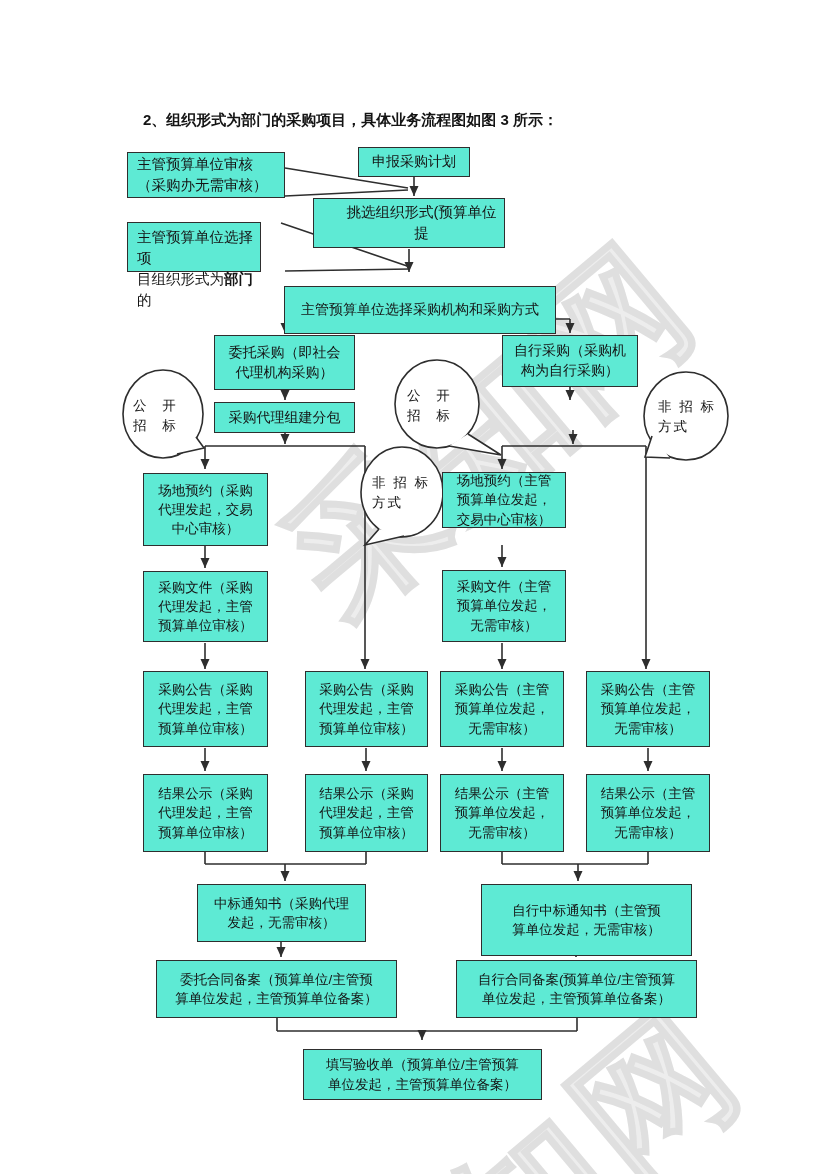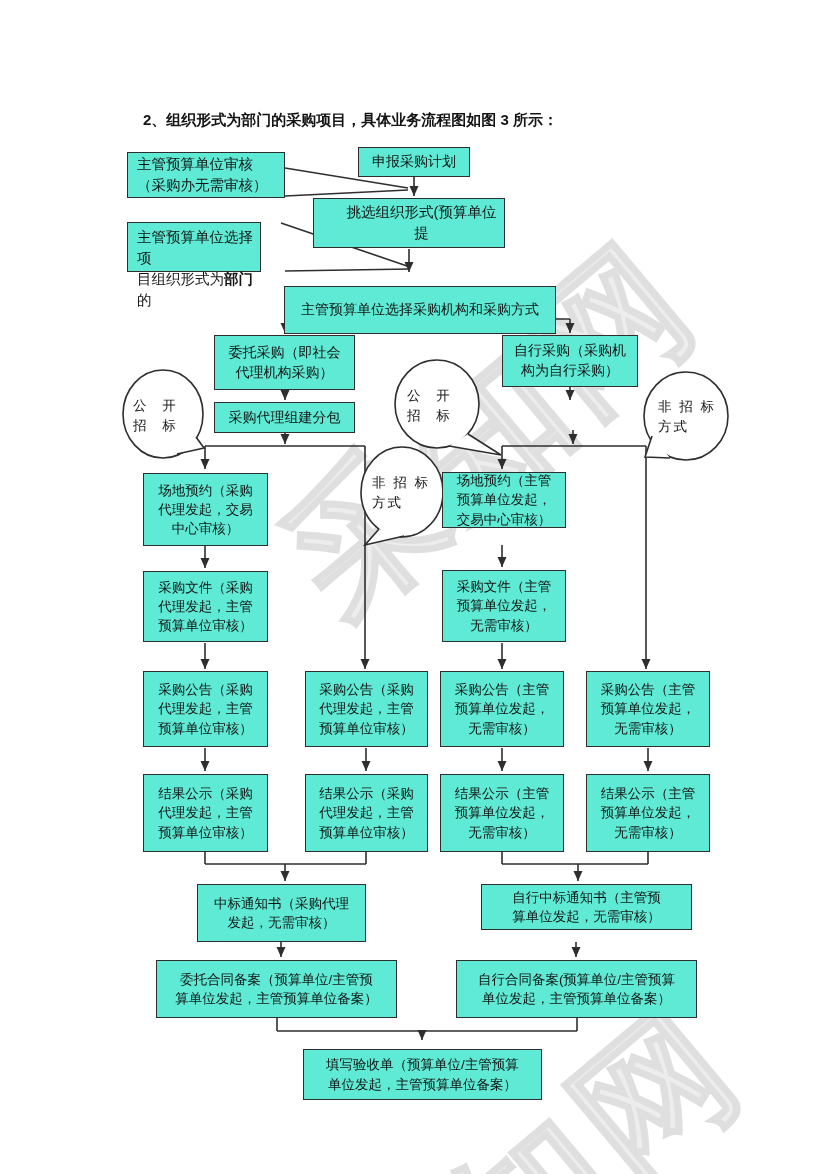--- a/index.html
+++ b/index.html
@@ -40,21 +40,21 @@
   .n-c1result{left:143px;top:774px;width:125px;height:78px;}
   .n-c2notice{left:305px;top:671px;width:123px;height:76px;}
   .n-c2result{left:305px;top:774px;width:123px;height:78px;}
   .n-c3venue{left:442px;top:472px;width:124px;height:56px;}
   .n-c3doc{left:442px;top:570px;width:124px;height:72px;}
   .n-c3notice{left:440px;top:671px;width:124px;height:76px;}
   .n-c3result{left:440px;top:774px;width:124px;height:78px;}
   .n-c4notice{left:586px;top:671px;width:124px;height:76px;}
   .n-c4result{left:586px;top:774px;width:124px;height:78px;}
   .n-award{left:197px;top:884px;width:169px;height:58px;}
-  .n-selfaward{left:481px;top:884px;width:211px;height:46px;}
+  .n-selfaward{left:481px;top:884px;width:211px;height:72px;}
   .n-entrustcontract{left:156px;top:960px;width:241px;height:58px;}
   .n-selfcontract{left:456px;top:960px;width:241px;height:58px;}
   .n-acceptance{left:303px;top:1042px;width:239px;height:51px;margin-top:7px;}
   .bl1{left:133px;top:396px;width:64px;}
   .bl2{left:407px;top:386px;width:64px;}
   .bl3{left:658px;top:397px;width:72px;}
   .bl4{left:372px;top:473px;width:72px;}
 </style>
 </head>
 <body>

